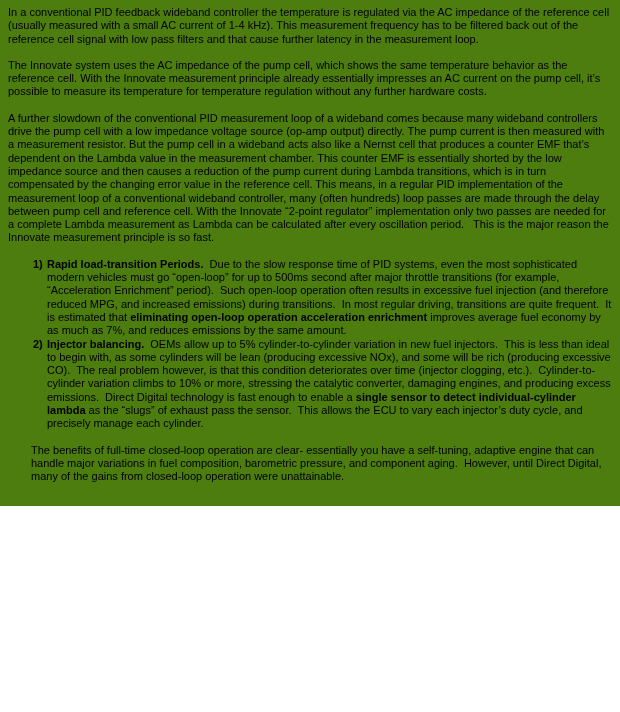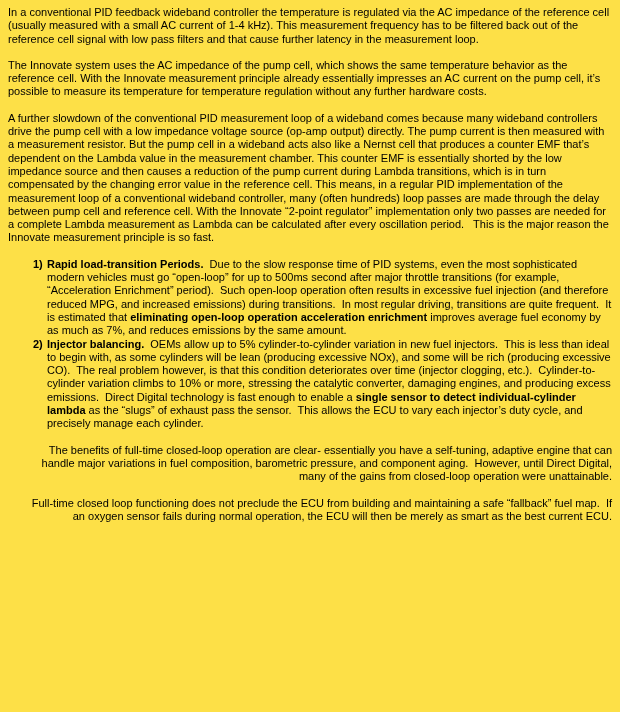--- a/index.html
+++ b/index.html
@@ -12,34 +12,33 @@
     height: 712px;
     overflow: hidden;
     color: #000000;
     font-family: "Liberation Sans", "DejaVu Sans", sans-serif;
     font-size: 11px;
     line-height: 13.3px;
   }
   .page {
     box-sizing: border-box;
     width: 620px;
-    height: 712px;
+    height: 506px;
     padding: 6px 8px 0 8px;
-    background: #fde047;
+    background: #4d7c0f;
   }
   .block {
     margin: 0 0 13px 0;
     white-space: pre-wrap;
   }
   .heading {
     font-weight: bold;
   }
   .indent {
     margin-left: 23px;
-    text-align: right;
   }
   .list {
     margin: 0 0 13px 0;
   }
   .list-item {
     display: flex;
     white-space: pre-wrap;
   }
   .num {
     flex: 0 0 14px;
@@ -57,14 +56,13 @@
 
 <div class="page">
     <div class="block"><span class="">In a conventional PID feedback wideband controller the temperature is regulated via the AC impedance of the reference cell (usually measured with a small AC current of 1-4 kHz). This measurement frequency has to be filtered back out of the reference cell signal with low pass filters and that cause further latency in the measurement loop.</span></div>
     <div class="block"><span class="">The Innovate system uses the AC impedance of the pump cell, which shows the same temperature behavior as the reference cell. With the Innovate measurement principle already essentially impresses an AC current on the pump cell, it’s possible to measure its temperature for temperature regulation without any further hardware costs.</span></div>
     <div class="block"><span class="">A further slowdown of the conventional PID measurement loop of a wideband comes because many wideband controllers drive the pump cell with a low impedance voltage source (op-amp output) directly. The pump current is then measured with a measurement resistor. But the pump cell in a wideband acts also like a Nernst cell that produces a counter EMF that’s dependent on the Lambda value in the measurement chamber. This counter EMF is essentially shorted by the low impedance source and then causes a reduction of the pump current during Lambda transitions, which is in turn compensated by the changing error value in the reference cell. This means, in a regular PID implementation of the measurement loop of a conventional wideband controller, many (often hundreds) loop passes are made through the delay between pump cell and reference cell. With the Innovate “2-point regulator” implementation only two passes are needed for a complete Lambda measurement as Lambda can be calculated after every oscillation period.   This is the major reason the Innovate measurement principle is so fast.</span></div>
     <div class="list">
       <div class="list-item"><span class="num">1)</span><span class="item-body"><span class="b ">Rapid load-transition Periods.</span><span class="">  Due to the slow response time of PID systems, even the most sophisticated modern vehicles must go “open-loop” for up to 500ms second after major throttle transitions (for example, “Acceleration Enrichment” period).  Such open-loop operation often results in excessive fuel injection (and therefore reduced MPG, and increased emissions) during transitions.  In most regular driving, transitions are quite frequent.  It is estimated that </span><span class="b ">eliminating open-loop operation acceleration enrichment</span><span class=""> improves average fuel economy by as much as 7%, and reduces emissions by the same amount.</span></span></div>
       <div class="list-item"><span class="num">2)</span><span class="item-body"><span class="b ">Injector balancing.</span><span class="">  OEMs allow up to 5% cylinder-to-cylinder variation in new fuel injectors.  This is less than ideal to begin with, as some cylinders will be lean (producing excessive NOx), and some will be rich (producing excessive CO).  The real problem however, is that this condition deteriorates over time (injector clogging, etc.).  Cylinder-to-cylinder variation climbs to 10% or more, stressing the catalytic converter, damaging engines, and producing excess emissions.  Direct Digital technology is fast enough to enable a </span><span class="b ">single sensor to detect </span><span class="b i">individual-cylinder</span><span class="b "> lambda</span><span class=""> as the “slugs” of exhaust pass the sensor.  This allows the ECU to vary each injector’s duty cycle, and precisely manage each cylinder.</span></span></div>
     </div>
     <div class="block indent"><span class="">The benefits of full-time closed-loop operation are clear- essentially you have a self-tuning, adaptive engine that can handle major variations in fuel composition, barometric pressure, and component aging.  However, until Direct Digital, many of the gains from closed-loop operation were unattainable.</span></div>
-    <div class="block indent"><span class="">Full-time closed loop functioning does not preclude the ECU from building and maintaining a safe “fallback” fuel map.  If an oxygen sensor fails during normal operation, the ECU will then be merely as smart as the best current ECU.</span></div>
   </div>
 
 </body></html>

